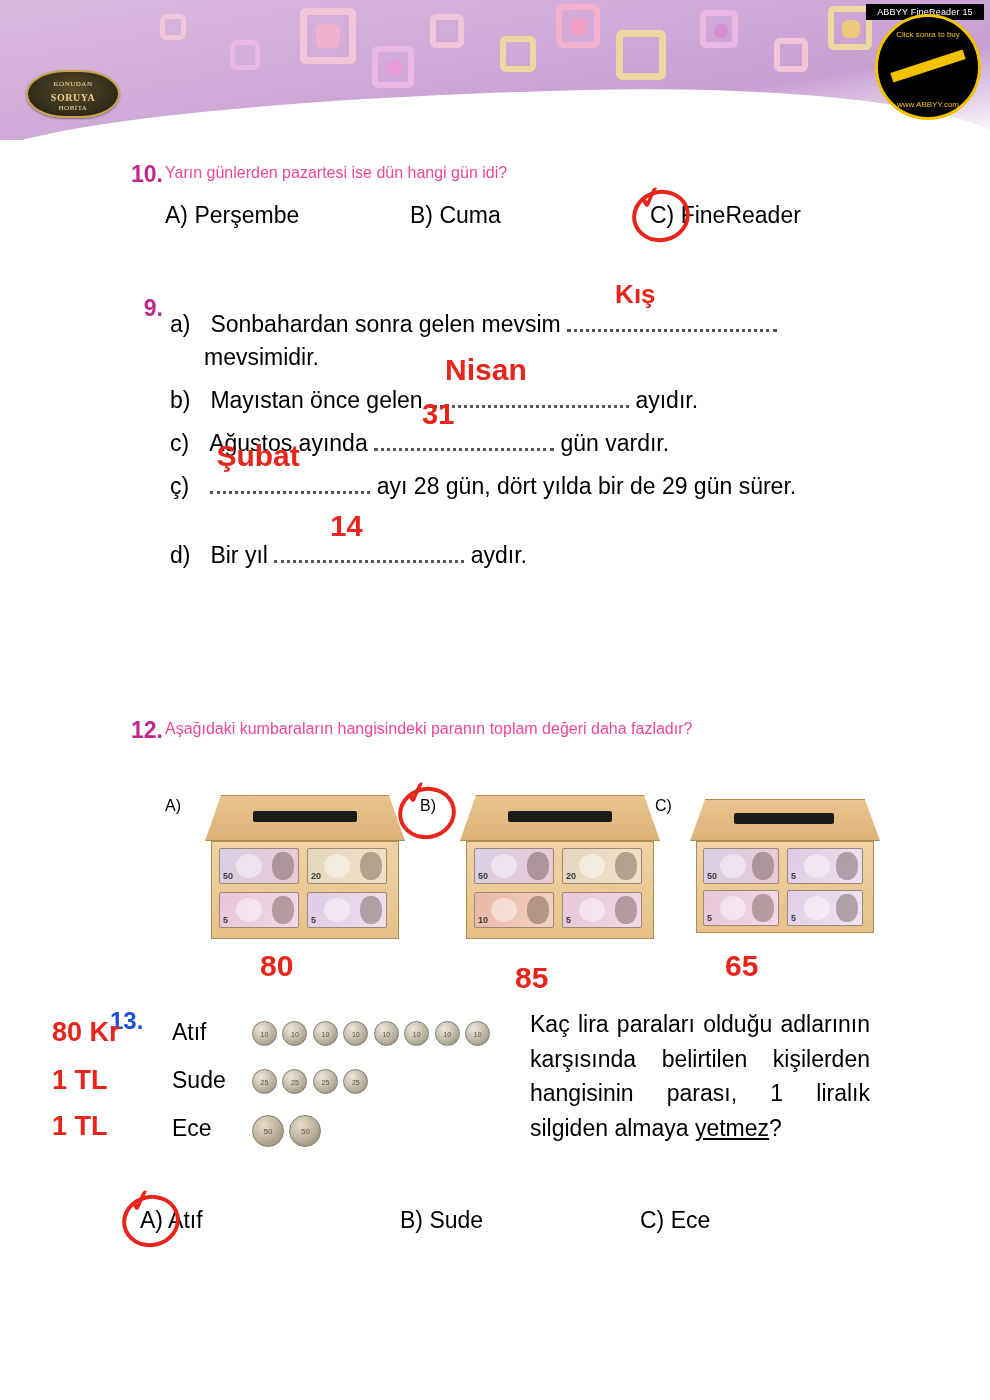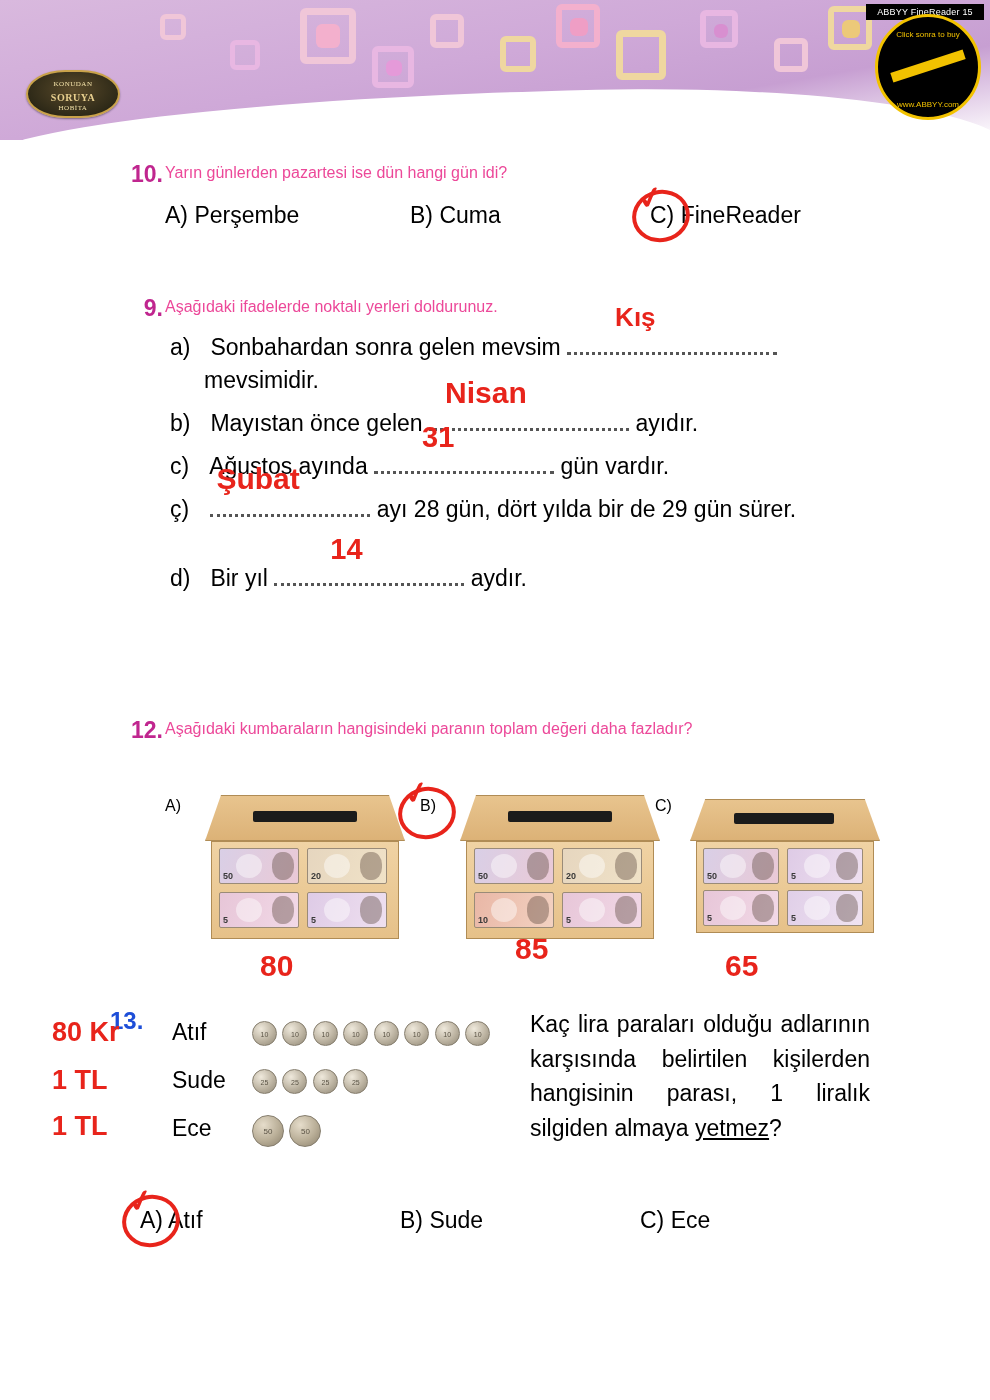--- a/index.html
+++ b/index.html
@@ -328,21 +328,20 @@
       <div style="position:relative;">
         <span>C) FineReader</span>
         <span class="circle-mark" style="left:-18px; top:-12px; width:50px; height:44px;"></span>
         <span class="tick" style="left:-12px; top:-22px;">✓</span>
       </div>
     </div>
   </div>
 
   <div class="q" style="position:absolute; left:110px; top:148px; width:790px;">
     <div class="qnum" style="left:-5px; top:0;">9.</div>
-    <div class="qtext" style="margin-left:55px;">Aşağıdaki ifadelerde noktalı yerleri doldurunuz.</div>
 
     <div style="position:relative; margin-left:60px; margin-top:14px; font-size:23px;">
       <span style="display:inline-block; width:34px;">a)</span>
       <span>Sonbahardan sonra gelen mevsim</span>
       <span class="blank-dots" style="width:210px; height:20px;">
         <span class="ans" style="left:48px; top:-30px;">Kış</span>
       </span>
       <div style="margin-left:34px; margin-top:6px;">mevsimidir.</div>
     </div>
 
@@ -439,21 +438,21 @@
           <div class="face"></div>
           <div class="denom">10</div>
         </div>
         <div class="bill" style="left:95px; top:50px; background:linear-gradient(110deg,#e7c6d8,#f2d9e7);">
           <div class="orn"></div>
           <div class="face"></div>
           <div class="denom">5</div>
         </div>
       </div>
     </div>
-    <div class="total" style="left:405px; top:215px;">85</div>
+    <div class="total" style="left:405px; top:244px;">85</div>
 
     <div style="position:absolute; left:545px; top:80px;">C)</div>
     <div class="box" style="left:580px; top:82px; width:190px;">
       <div class="lid" style="width:190px; height:42px;"></div>
       <div class="slot" style="left:44px; top:14px; width:100px;"></div>
       <div class="body" style="top:42px; width:178px; height:92px;">
         <div class="bill" style="left:6px; top:6px; width:76px; background:linear-gradient(110deg,#d9cfe6,#eac9d6);">
           <div class="orn"></div>
           <div class="face"></div>
           <div class="denom">50</div>

